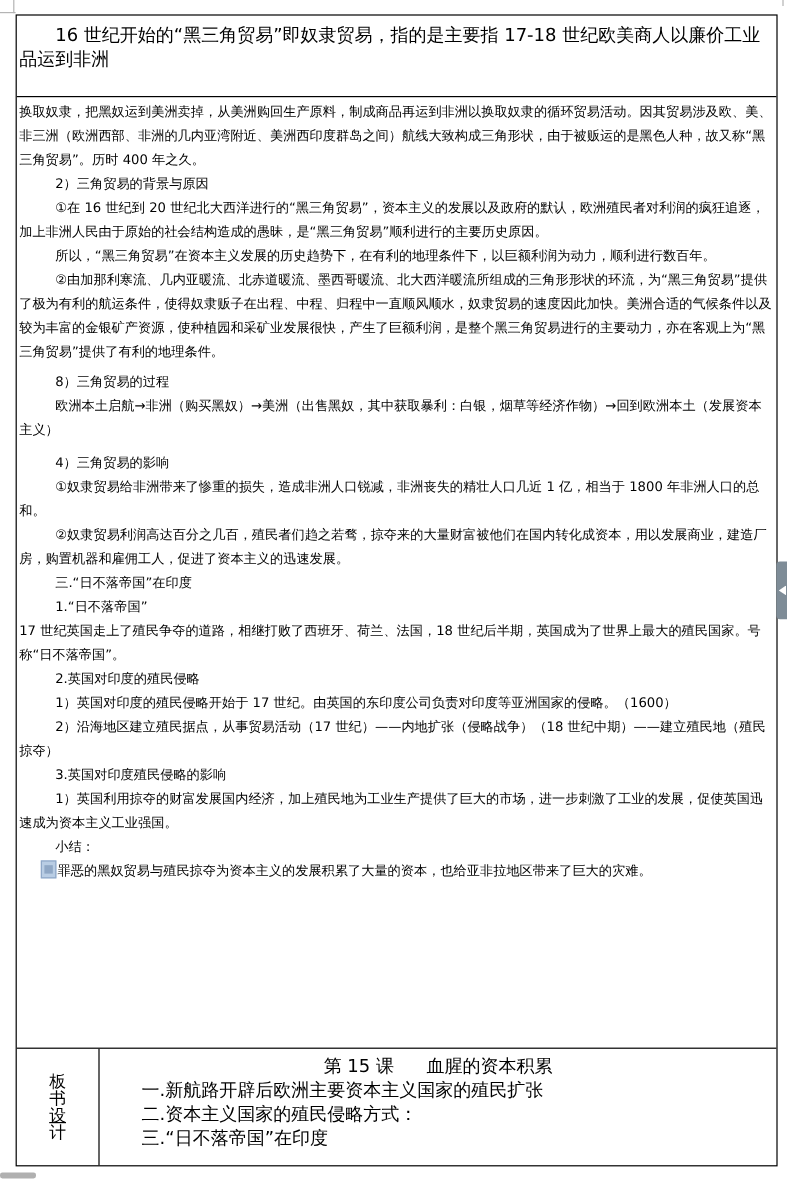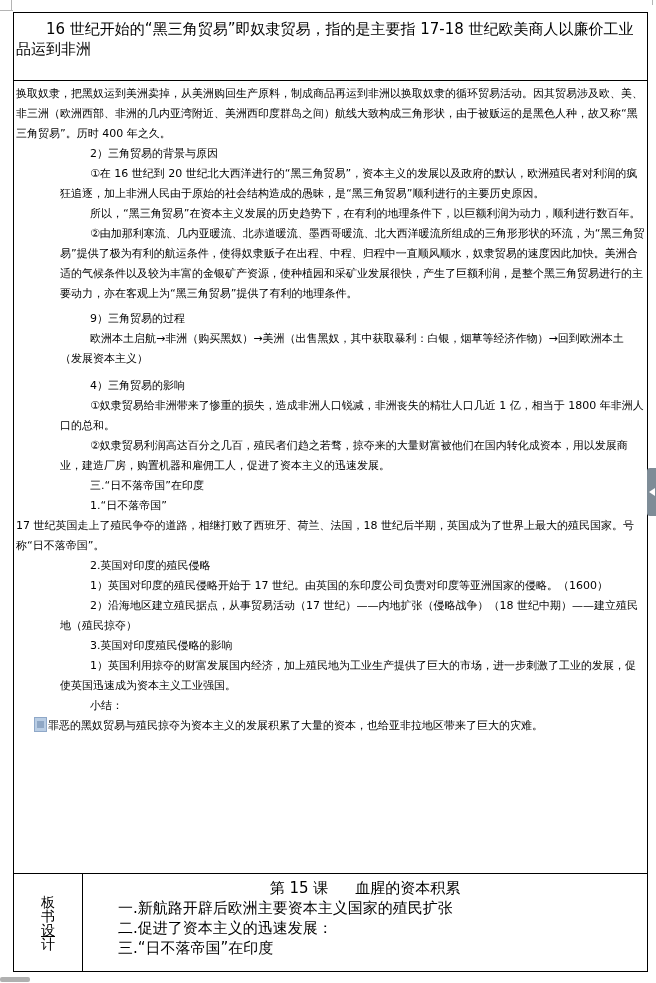--- a/index.html
+++ b/index.html
@@ -32,21 +32,21 @@
   }
   .intro-cell .para { text-indent: 30px; }
   .body-cell {
     height: 793px;
     border-bottom: 1px solid var(--border-color, #000000);
     padding: 3px 2px 0 2px;
     font-size: 11px; line-height: 20px;
     overflow: hidden;
   }
   .para { margin: 0; }
-  .para.indent { text-indent: 30px; margin-left: 44px; }
+  .para.indent { text-indent: 30px; }
   .para.indent-sm { text-indent: 18px; }
   .inline-icon {
     display: inline-block; width: 13px; height: 15px;
     box-sizing: border-box;
     background: var(--icon-bg, #b9cde4);
     border: 1px solid #8fa8c8;
     vertical-align: -3px; margin-right: 1px;
     position: relative;
   }
   .inline-icon::after {
@@ -100,21 +100,21 @@
   <div class="row intro-cell">
     <p class="para">16 世纪开始的“黑三角贸易”即奴隶贸易，指的是主要指 17-18 世纪欧美商人以廉价工业品运到非洲</p>
   </div>
 
   <div class="row body-cell" id="body-cell">
       <p class="para">换取奴隶，把黑奴运到美洲卖掉，从美洲购回生产原料，制成商品再运到非洲以换取奴隶的循环贸易活动。因其贸易涉及欧、美、非三洲（欧洲西部、非洲的几内亚湾附近、美洲西印度群岛之间）航线大致构成三角形状，由于被贩运的是黑色人种，故又称“黑三角贸易”。历时 400 年之久。</p>
       <p class="para indent">2）三角贸易的背景与原因</p>
       <p class="para indent">①在 16 世纪到 20 世纪北大西洋进行的“黑三角贸易”，资本主义的发展以及政府的默认，欧洲殖民者对利润的疯狂追逐，加上非洲人民由于原始的社会结构造成的愚昧，是“黑三角贸易”顺利进行的主要历史原因。</p>
       <p class="para indent">所以，“黑三角贸易”在资本主义发展的历史趋势下，在有利的地理条件下，以巨额利润为动力，顺利进行数百年。</p>
       <p class="para indent">②由加那利寒流、几内亚暖流、北赤道暖流、墨西哥暖流、北大西洋暖流所组成的三角形形状的环流，为“黑三角贸易”提供了极为有利的航运条件，使得奴隶贩子在出程、中程、归程中一直顺风顺水，奴隶贸易的速度因此加快。美洲合适的气候条件以及较为丰富的金银矿产资源，使种植园和采矿业发展很快，产生了巨额利润，是整个黑三角贸易进行的主要动力，亦在客观上为“黑三角贸易”提供了有利的地理条件。</p>
-      <p class="para indent" style="margin-top: 5px;">9）三角贸易的过程</p>
+      <p class="para indent" style="margin-top: 5px;">8）三角贸易的过程</p>
       <p class="para indent">欧洲本土启航→非洲（购买黑奴）→美洲（出售黑奴，其中获取暴利：白银，烟草等经济作物）→回到欧洲本土（发展资本主义）</p>
       <p class="para indent" style="margin-top: 7px;">4）三角贸易的影响</p>
       <p class="para indent">①奴隶贸易给非洲带来了惨重的损失，造成非洲人口锐减，非洲丧失的精壮人口几近 1 亿，相当于 1800 年非洲人口的总和。</p>
       <p class="para indent">②奴隶贸易利润高达百分之几百，殖民者们趋之若骛，掠夺来的大量财富被他们在国内转化成资本，用以发展商业，建造厂房，购置机器和雇佣工人，促进了资本主义的迅速发展。</p>
       <p class="para indent">三.“日不落帝国”在印度</p>
       <p class="para indent">1.“日不落帝国”</p>
       <p class="para">17 世纪英国走上了殖民争夺的道路，相继打败了西班牙、荷兰、法国，18 世纪后半期，英国成为了世界上最大的殖民国家。号称“日不落帝国”。</p>
       <p class="para indent">2.英国对印度的殖民侵略</p>
       <p class="para indent">1）英国对印度的殖民侵略开始于 17 世纪。由英国的东印度公司负责对印度等亚洲国家的侵略。（1600）</p>
       <p class="para indent">2）沿海地区建立殖民据点，从事贸易活动（17 世纪）——内地扩张（侵略战争）（18 世纪中期）——建立殖民地（殖民掠夺）</p>
@@ -130,21 +130,21 @@
         <span class="vchar">书</span>
         <span class="vchar underline">设</span>
         <span class="vchar">计</span>
       </div>
     <div class="content-cell">
       <div class="lesson-title">
         <span>第 15 课</span><span class="title-gap"></span><span>血腥的资本积累</span>
       </div>
       <div id="outline-list">
           <div class="outline-item">一.新航路开辟后欧洲主要资本主义国家的殖民扩张</div>
-          <div class="outline-item">二.促进了资本主义的迅速发展：</div>
+          <div class="outline-item">二.资本主义国家的殖民侵略方式：</div>
           <div class="outline-item">三.“日不落帝国”在印度</div>
         </div>
     </div>
   </div>
 </div>
 
 <div class="side-handle">
   <span class="white-mark"></span>
 </div>
 

